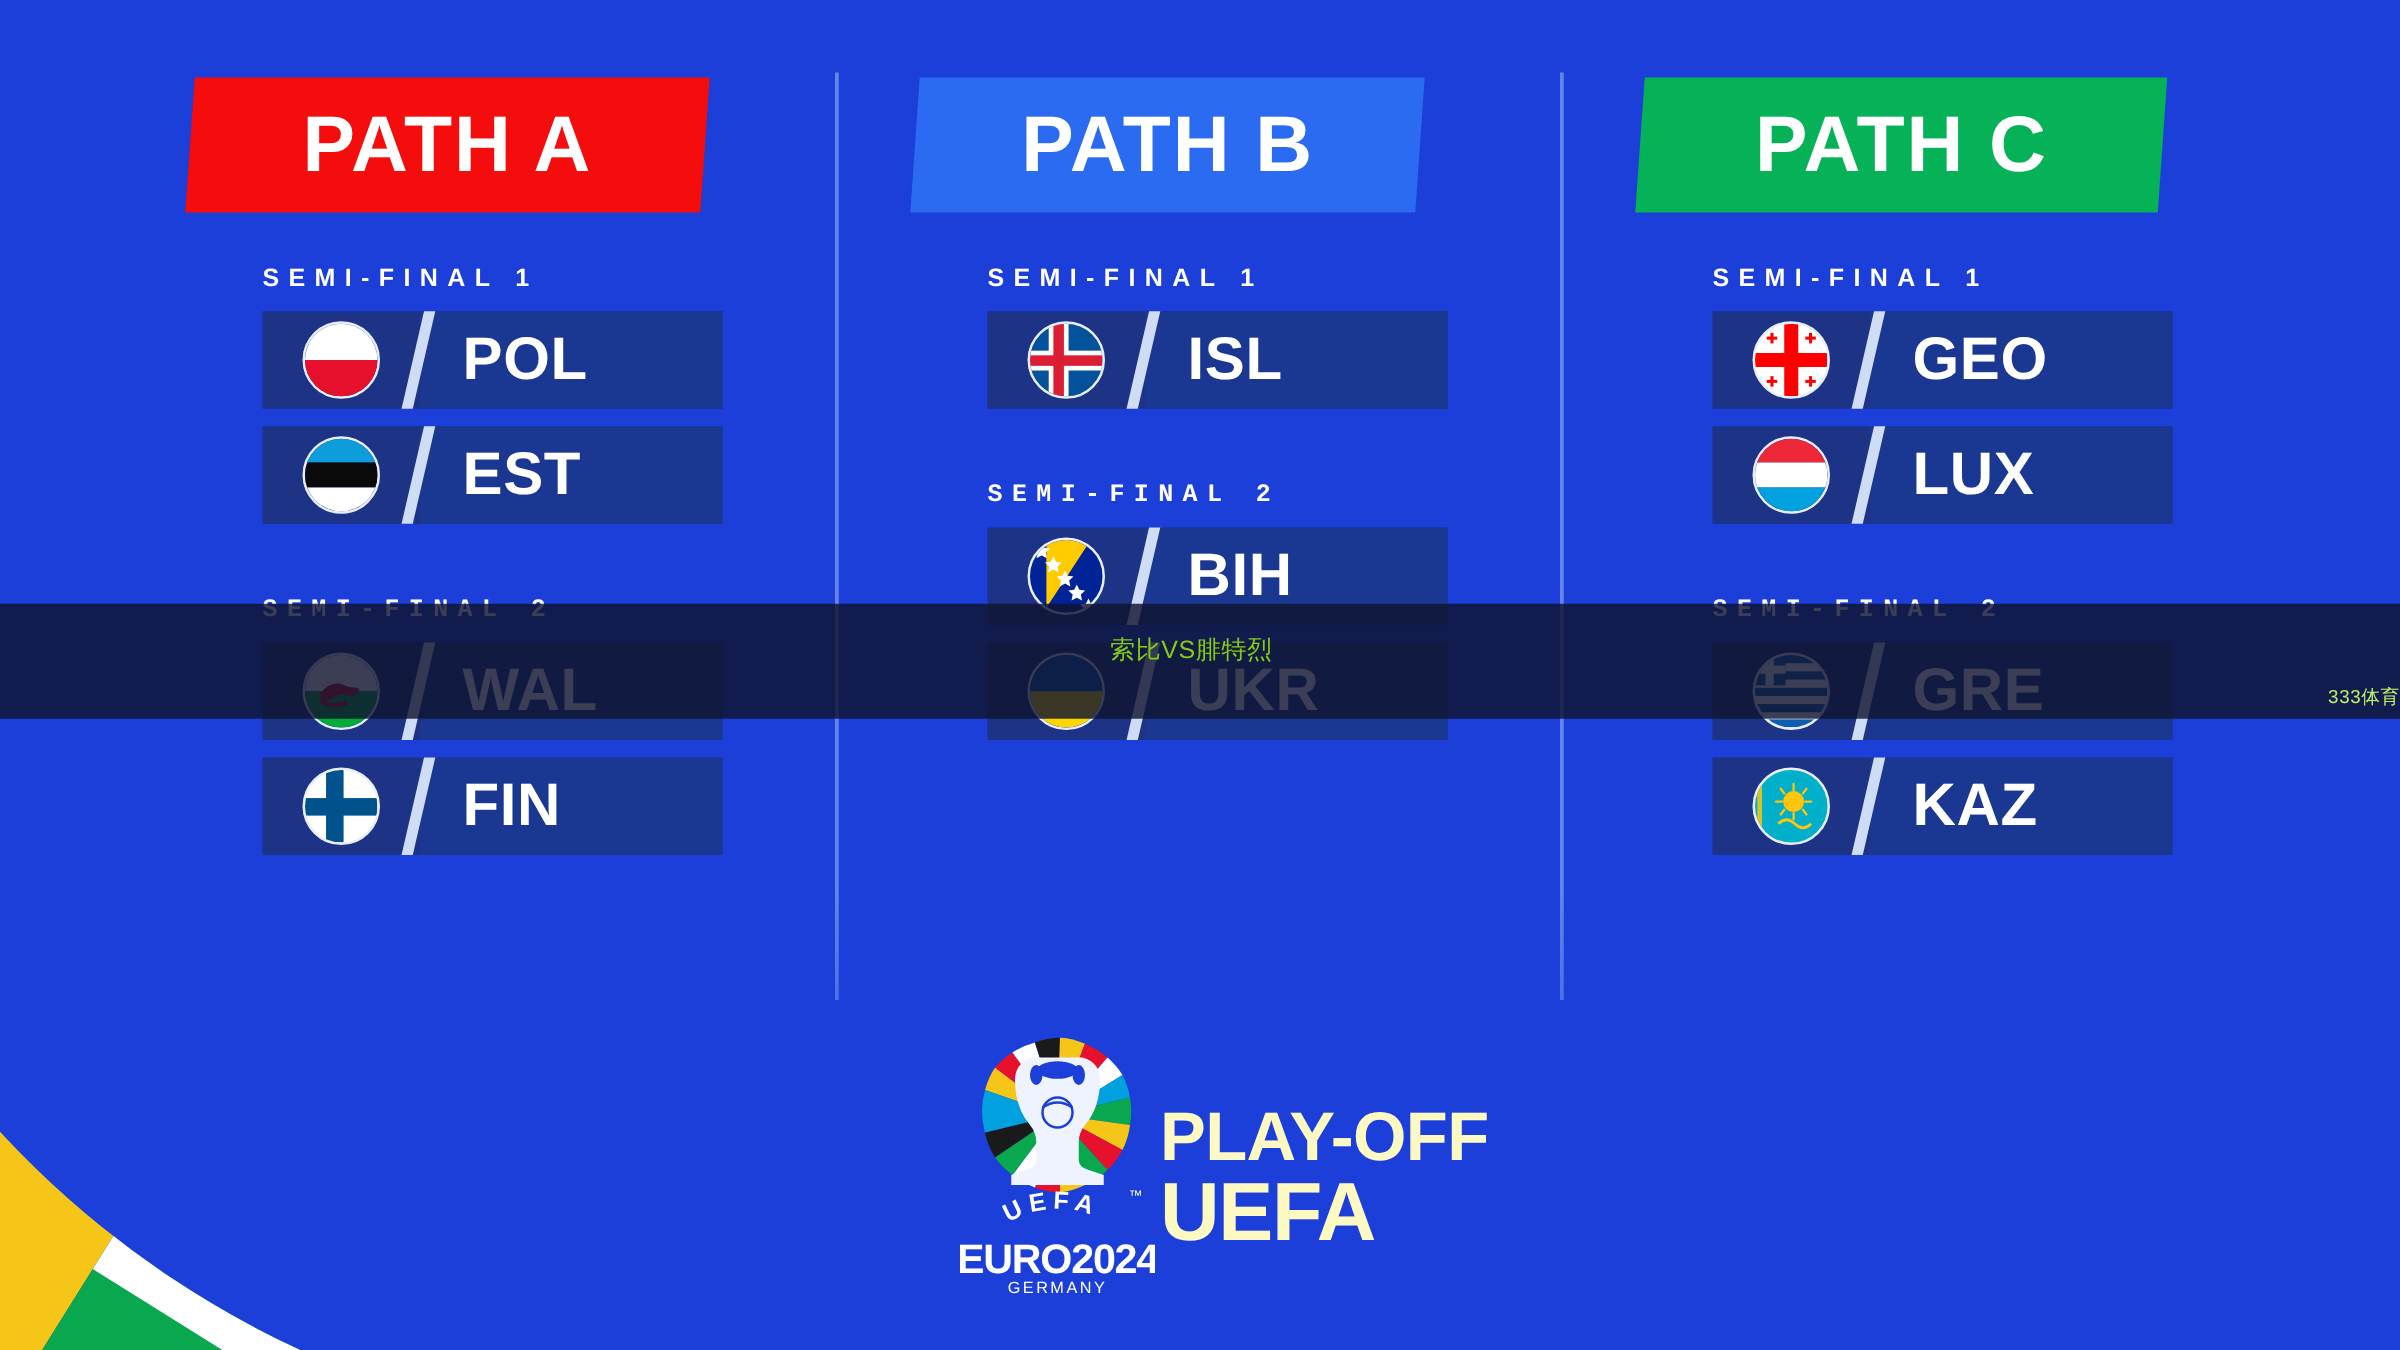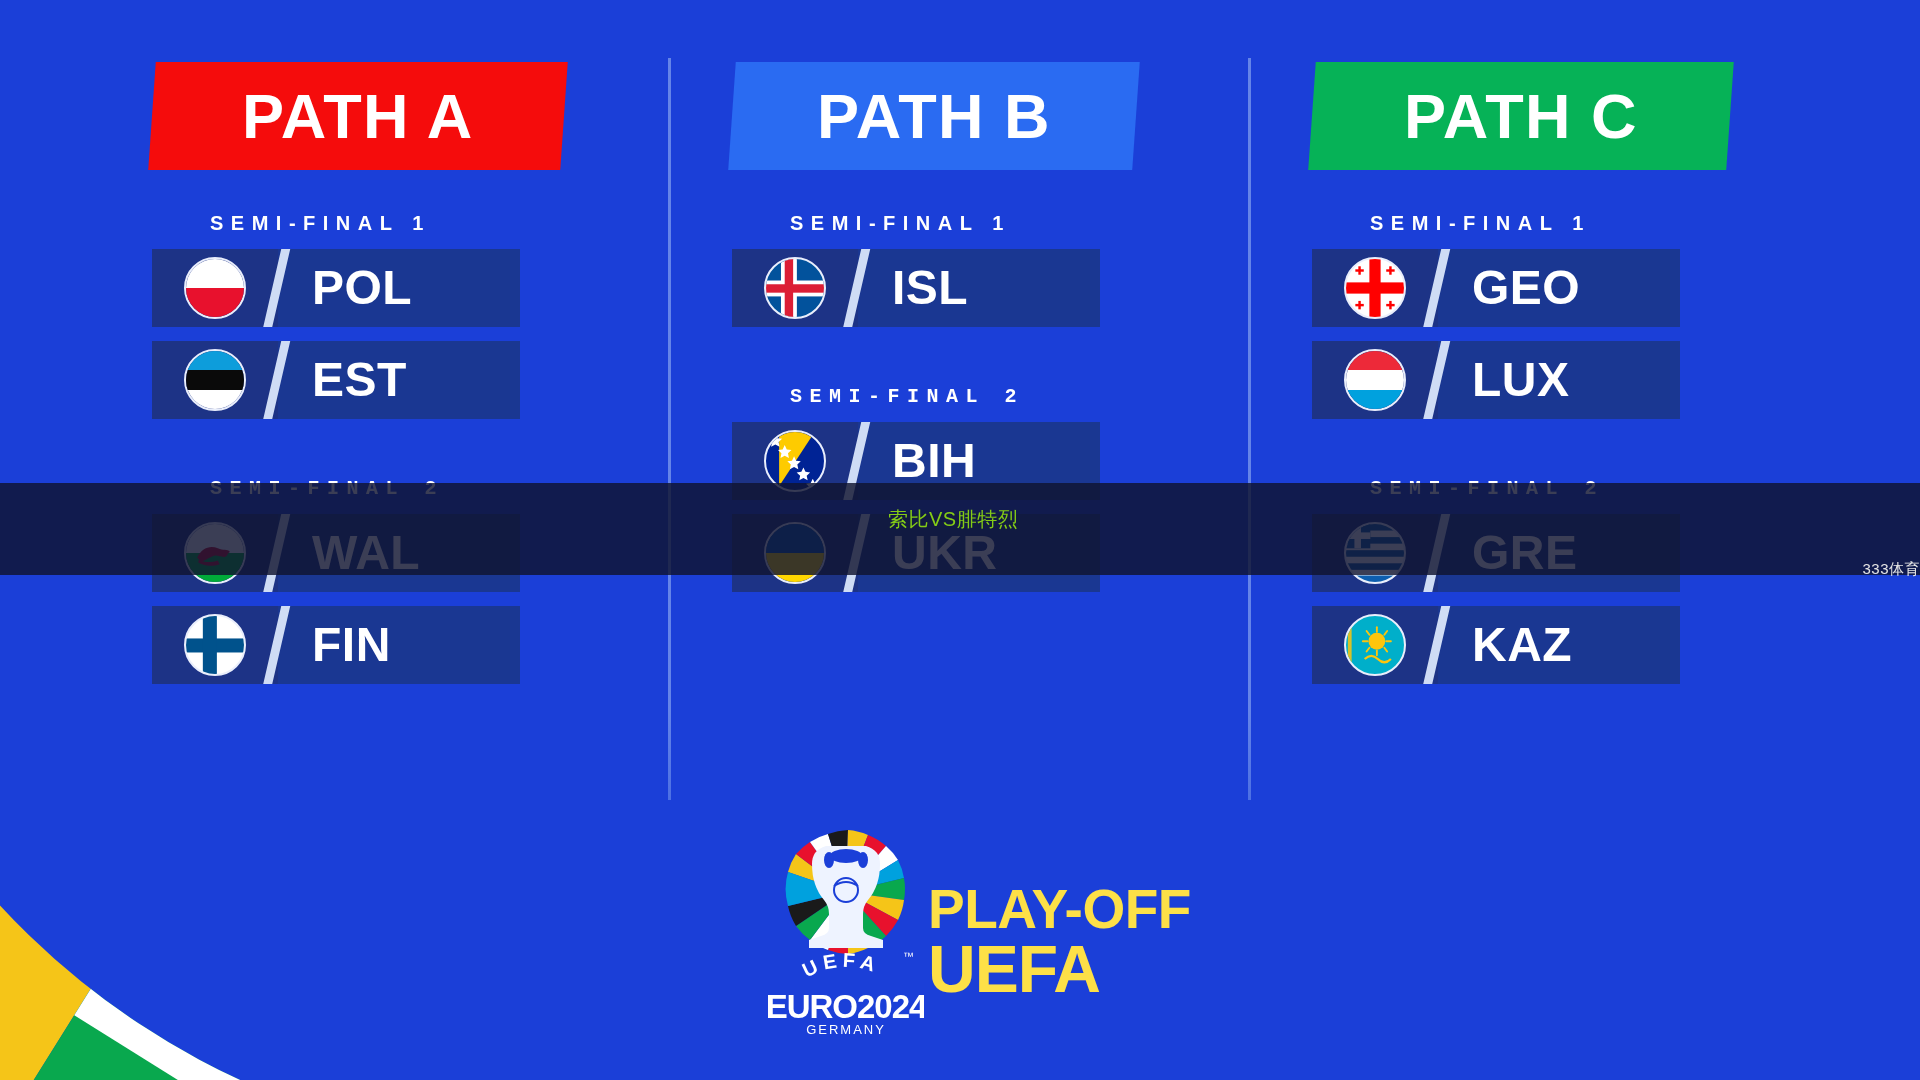--- a/index.html
+++ b/index.html
@@ -63,20 +63,21 @@
     font-weight:bold;
     letter-spacing:7.5px;
     white-space:nowrap;
   }
   .sf-label.second { margin-top:58px;font-family:Liberation Mono, monospace; }
 
   
   .team-card {
     position:relative;
     margin-top:14px;
+    margin-left:58px;
     width:368px; height:78px;
     background:#1d3386;
     display:flex; align-items:center;
     overflow:hidden;
   }
   .card-right-fill {
     position:absolute; left:126px; top:0; right:0; bottom:0;
     background:#1a3792;
   }
   .flag-wrap {
@@ -118,31 +119,30 @@
     background:rgba(16,20,48,0.82);
     z-index:20;
   }
   #overlay-cn {
     position:absolute; left:888px; top:506px;
     color:#84cc16; font-size:20px; z-index:21;
     letter-spacing:0.5px;
   }
   #overlay-watermark {
     position:absolute; right:0px; top:548px;
-    color:#e5e5e5; font-size:15px; z-index:21;
+    color:#bef264; font-size:15px; z-index:21;
     letter-spacing:0.5px;
-    margin-top:12px;
   }
 
   
   #footer { position:absolute; left:0; bottom:0; width:1920px; height:270px; }
   #euro-logo { position:absolute; left:768px; bottom:42px; width:156px; height:208px; }
   #footer-title {
     position:absolute; left:928px; bottom:78px;
-    color:#fde047; font-weight:bold; line-height:0.98;
+    color:#fef9c3; font-weight:bold; line-height:0.98;
     font-size:55px; letter-spacing:-0.5px;
   }
   #footer-title .l2 { font-size:66px; display:block; letter-spacing:-1px; }
 </style>
 </head>
 <body>
 
 <div id="stage">
 
   <svg id="brand-arc" viewBox="0 0 820 560">

